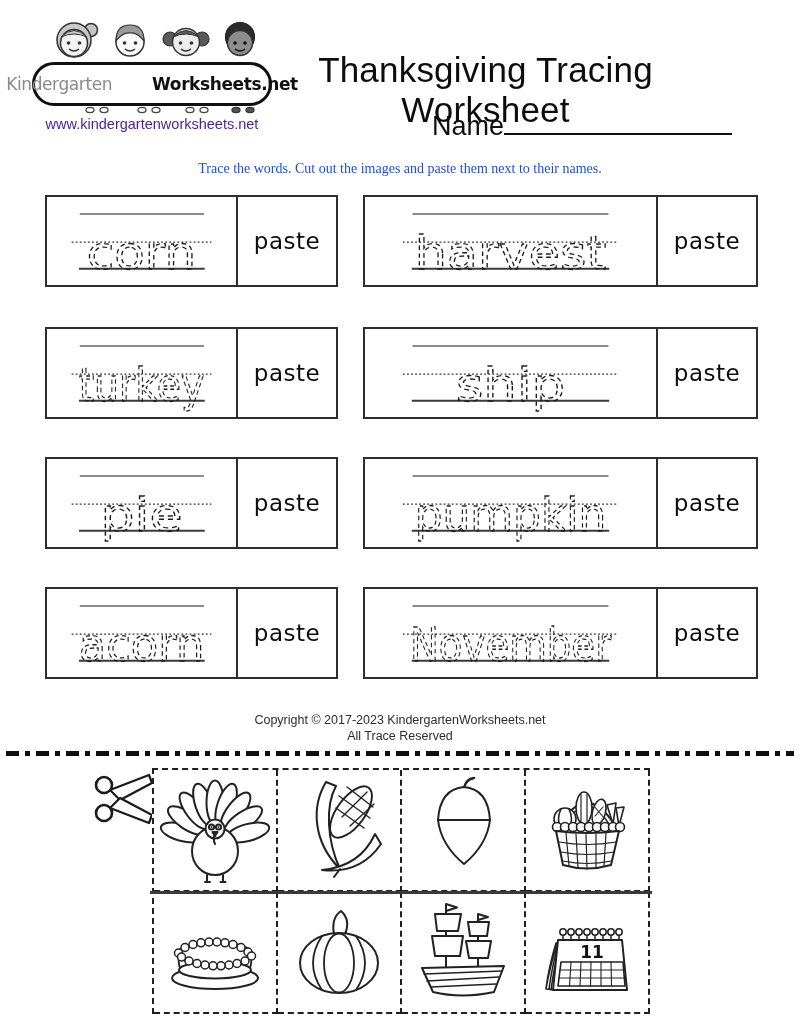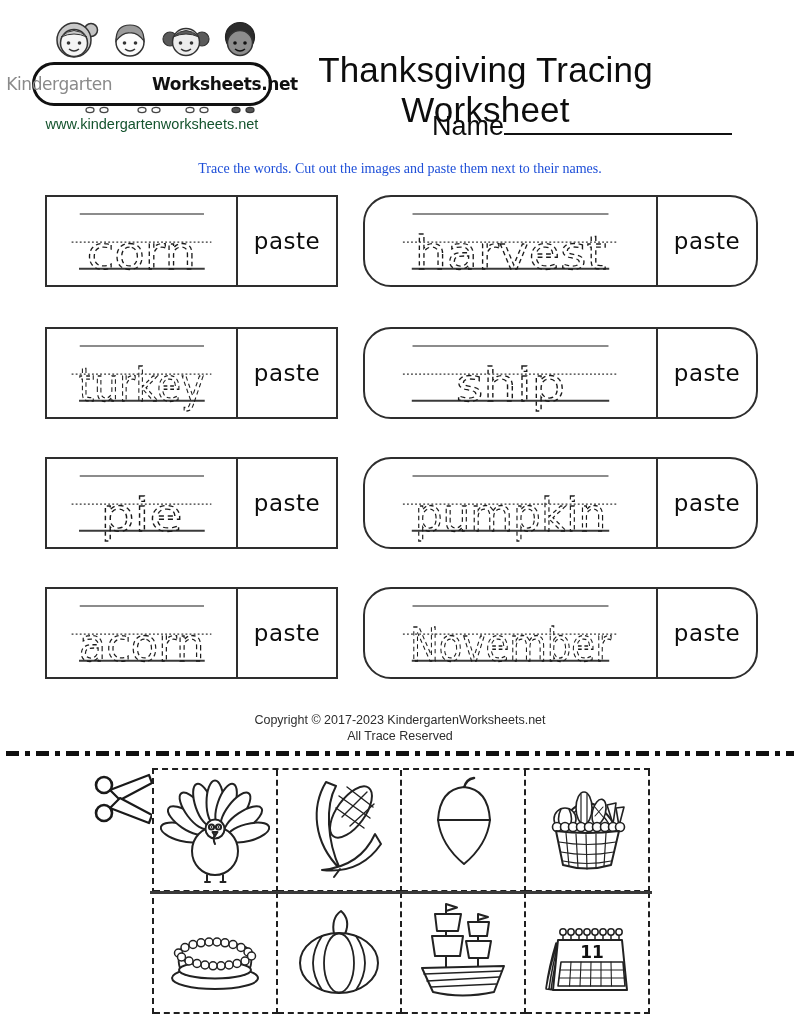--- a/index.html
+++ b/index.html
@@ -16,21 +16,21 @@
     border:3px solid #111; border-radius:24px; background:#fff;
     display:flex; align-items:center; justify-content:center;
     font-size:17px; letter-spacing:-0.4px; white-space:nowrap;
     font-family:"DejaVu Sans", sans-serif;
   }
   .brand-gray { color:#8a8a8a; font-weight:400; }
   .brand-black { color:#111; font-weight:800;margin-left:40px; }
   .logo-feet { position:absolute; left:34px; top:104px; width:236px; height:12px; }
   .logo-url {
     position:absolute; left:18px; top:116px; width:268px; text-align:center;
-    font-size:14.5px; color:#14532d;
+    font-size:14.5px; color:#4c1d95;
   }
   
   .title {
     position:absolute; left:278px; top:50px; width:415px; text-align:center;
     font-size:35px; font-weight:400; color:#0d0d0d; letter-spacing:0.2px;
   }
   .name-row { position:absolute; left:432px; top:106px; font-size:27px; color:#0d0d0d; }
   .name-line { display:inline-block; width:228px; height:29px; border-bottom:2.5px solid #111; }
   .instruction {
     position:absolute; left:0; right:0; top:161px; text-align:center;
@@ -38,21 +38,21 @@
   }
   
   .trace-area { position:absolute; left:45px; top:195px; width:713px; height:517px; }
   .trow { position:absolute; left:0; width:713px; height:123px; }
   .trow.r0{top:0} .trow.r1{top:132px} .trow.r2{top:262px} .trow.r3{top:392px}
   .tcell {
     position:absolute; top:0; height:92px; border:2px solid #2e2e2e;
     display:flex; background:#fff;
   }
   .tcell.left  { left:0;   width:293px; }
-  .tcell.right { left:318px; width:395px;border-radius:28px; }
+  .tcell.right { left:318px; width:395px; }
   .word-area { flex:1 1 auto; position:relative; }
   .tsvg { display:block; width:100%; height:100%; }
   .tsvg text {
     font-family:"DejaVu Sans", sans-serif; font-size:63px;
     fill:none; stroke:#1a1a1a; stroke-width:1.7; stroke-dasharray:6 4.5;
   }
   .paste-box {
     width:100px; flex:0 0 100px; border-left:2px solid #2e2e2e;
     display:flex; align-items:center; justify-content:center;
     font-size:23px; color:#0d0d0d; letter-spacing:0.5px;

